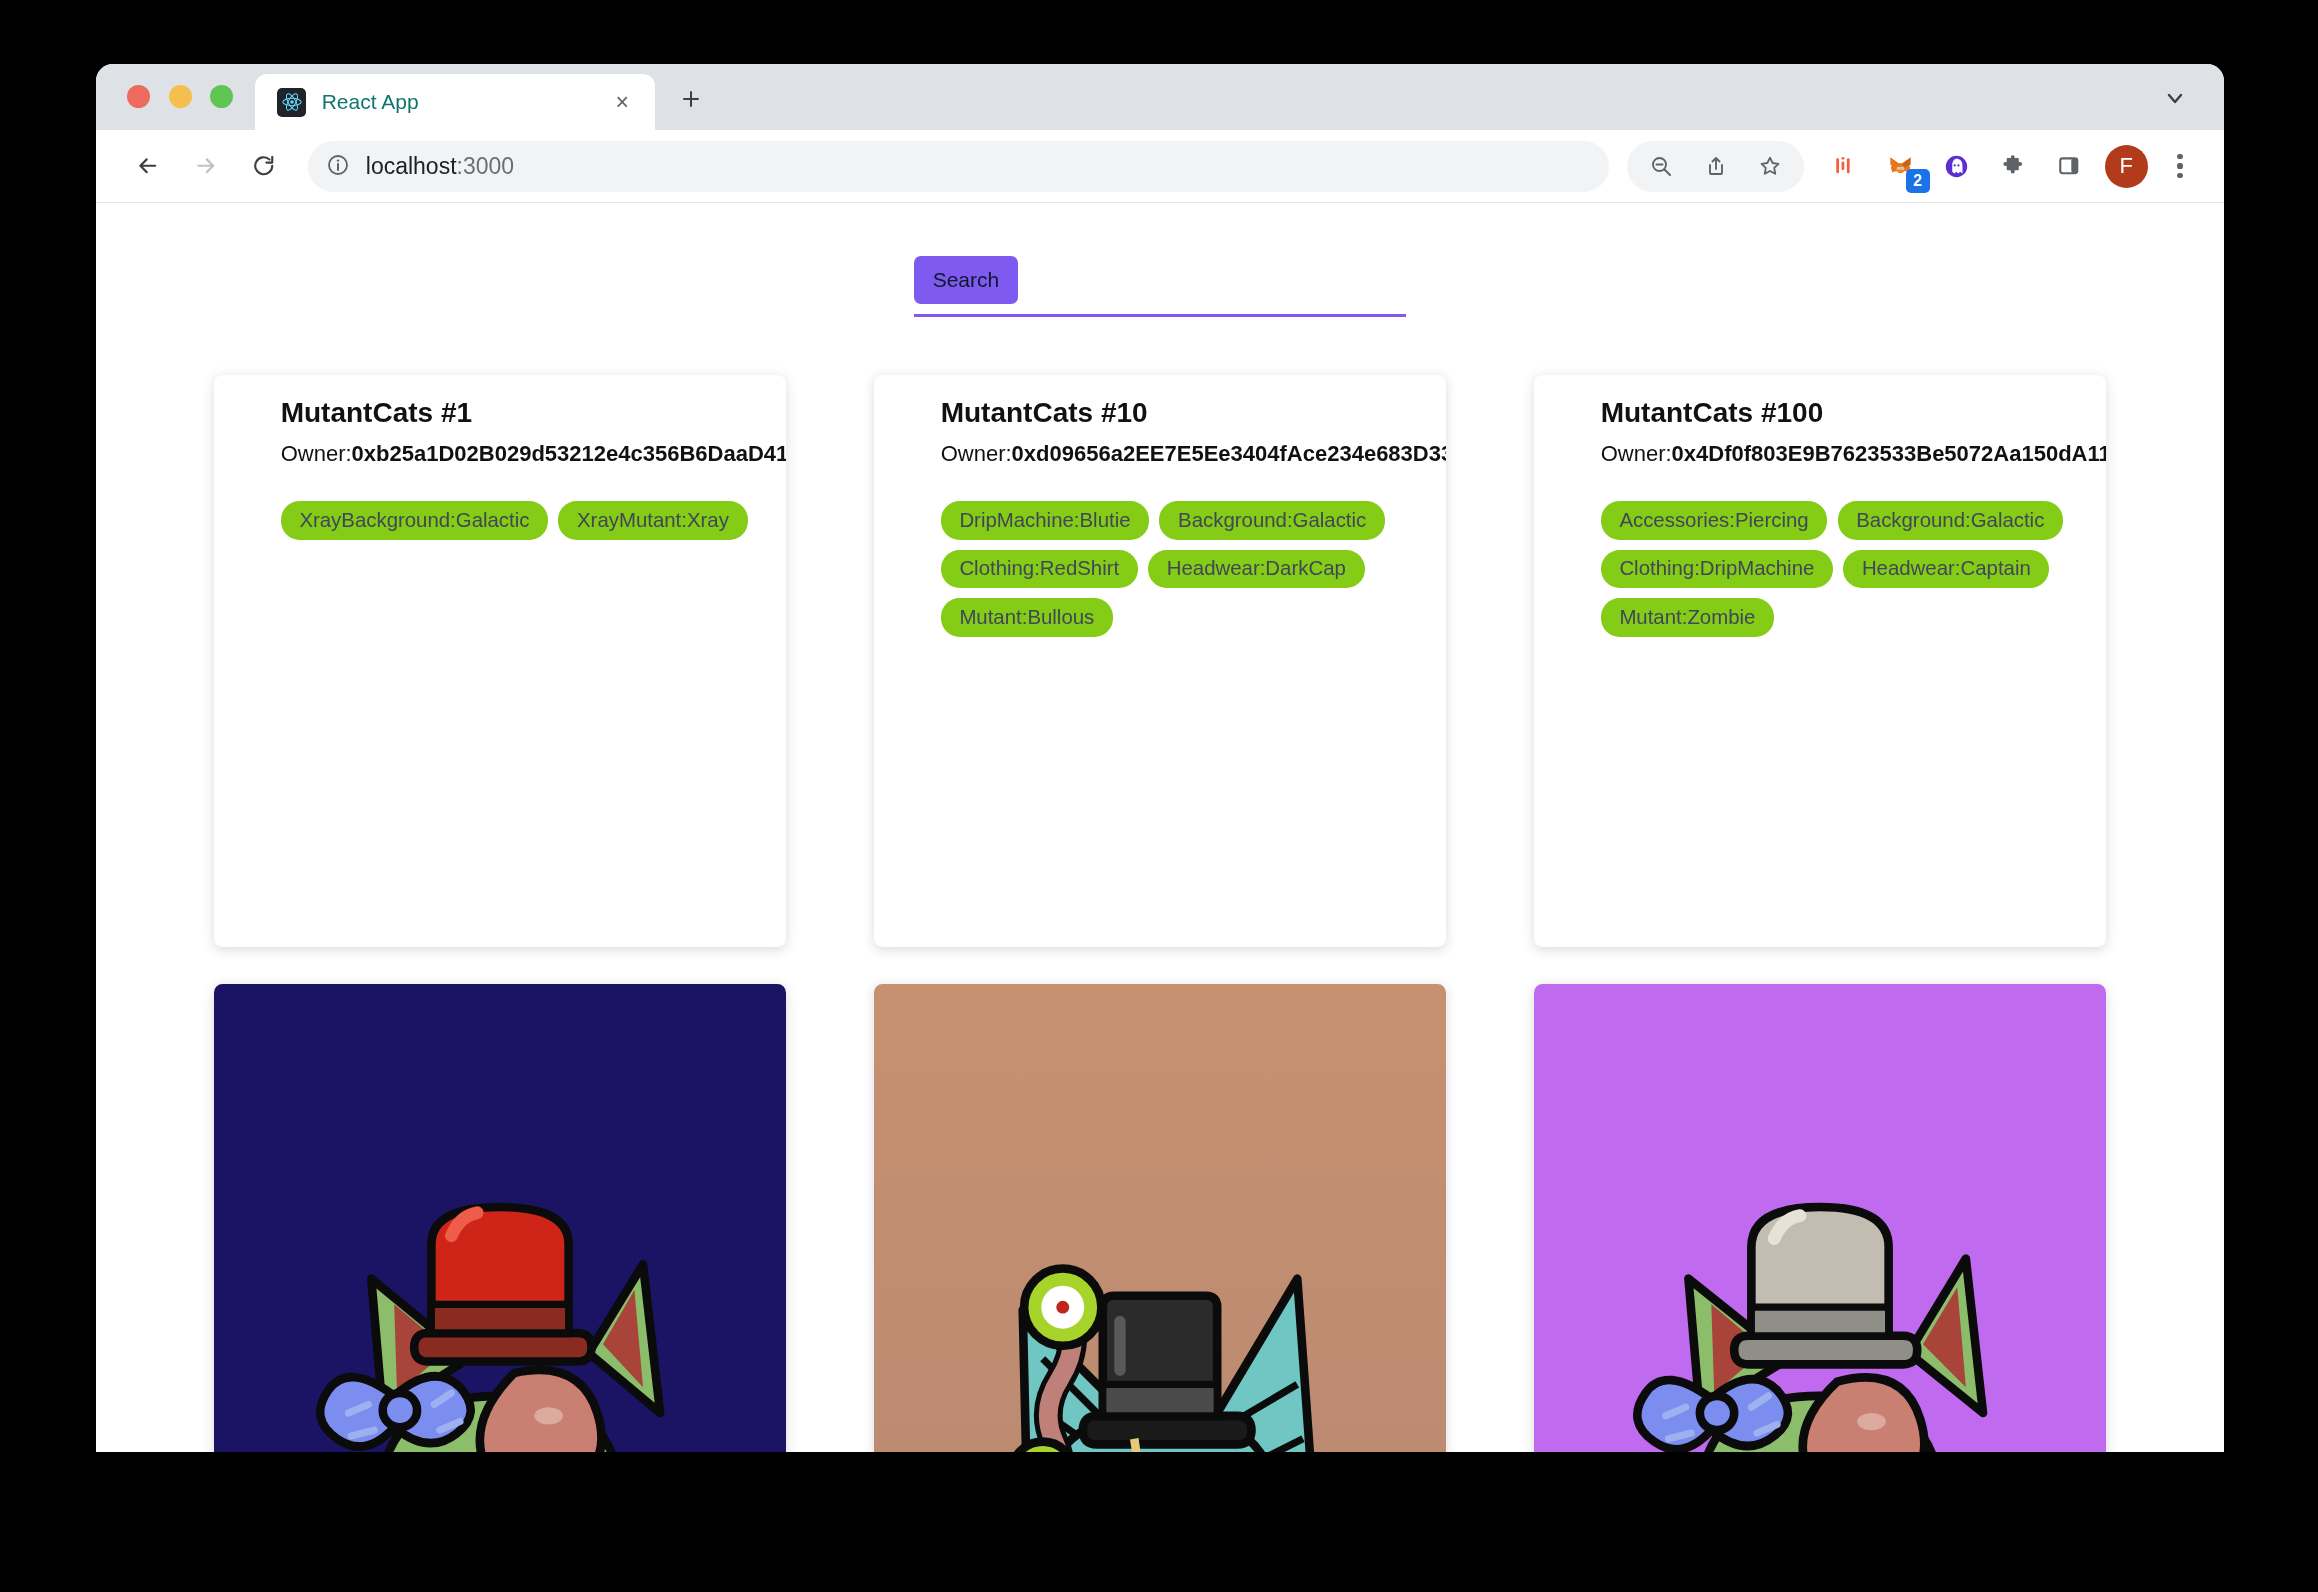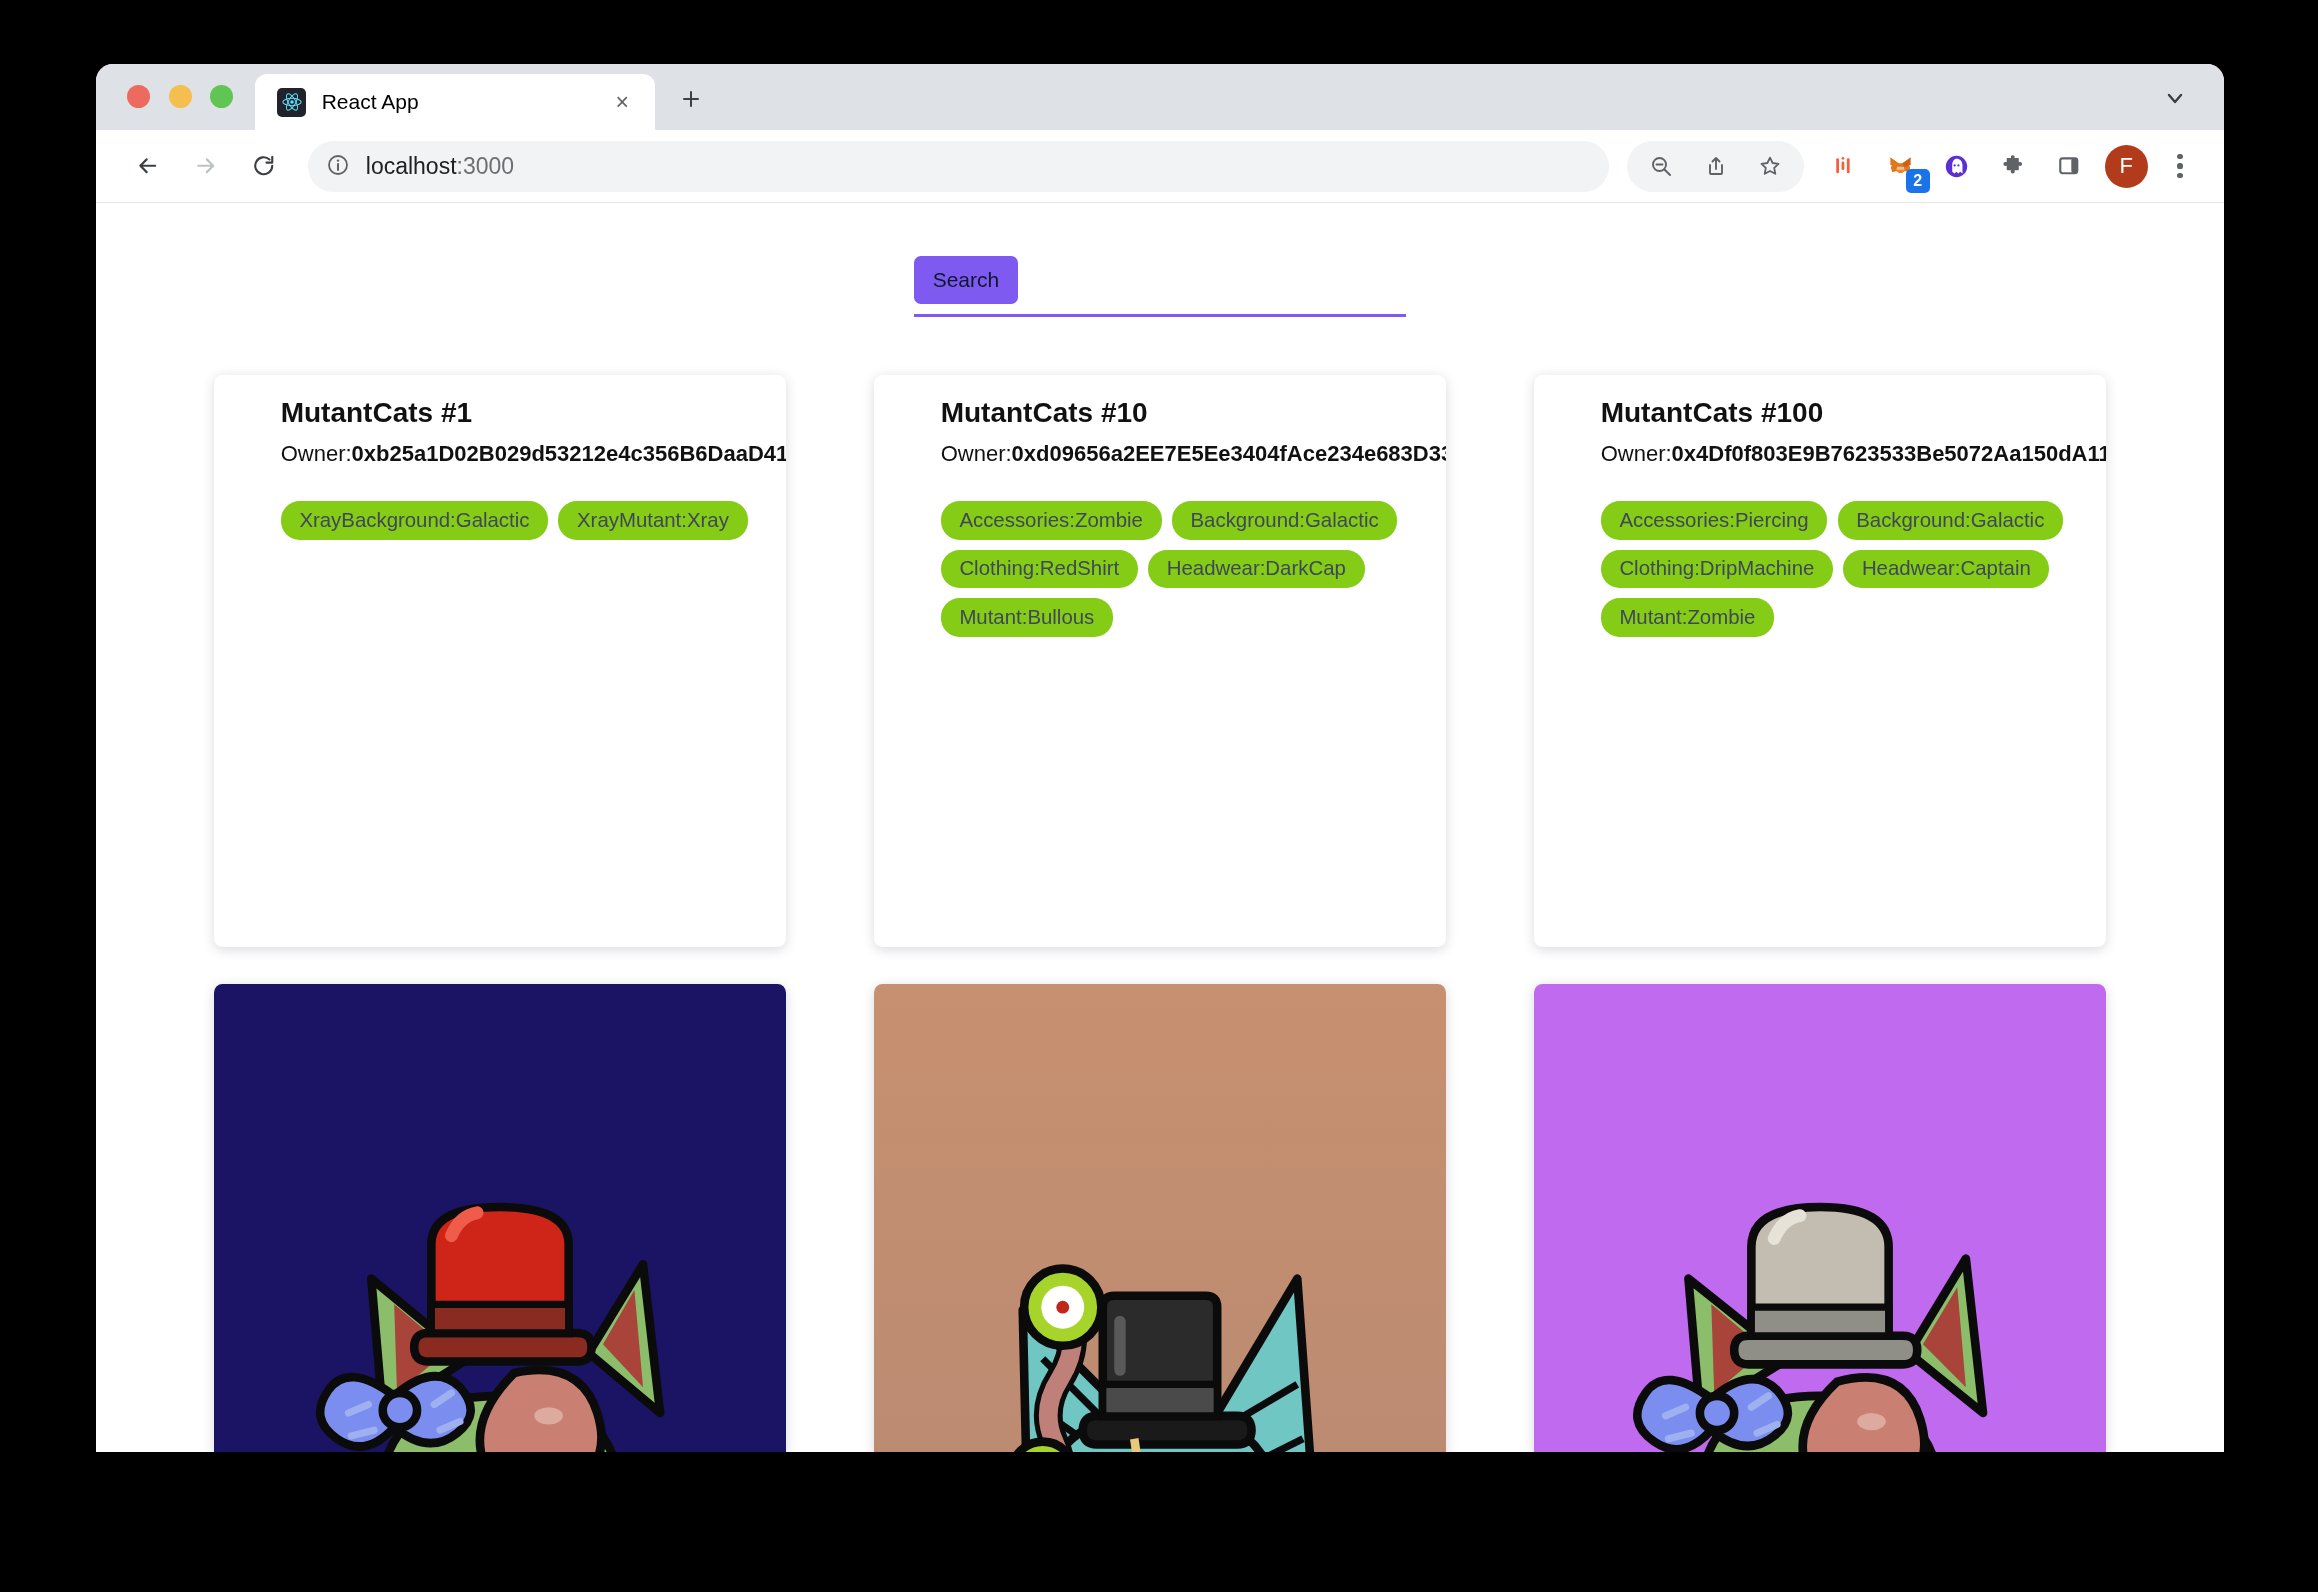--- a/index.html
+++ b/index.html
@@ -34,21 +34,21 @@
     border-radius: 12px 12px 0 0;
     display: flex; align-items: center;
     padding: 0 18.7px 0 22px; gap: 15.3px;
   }
   .tab-favicon {
     width: 29px; height: 29px; border-radius: 5.1px;
     background: #20232a; flex: none;
     display: flex; align-items: center; justify-content: center;
   }
   .tab-title {
-    font-size: 21px; color: #000000;
+    font-size: 21px; color: #0f766e;
     white-space: nowrap; overflow: hidden;
     text-overflow: ellipsis; flex: 1;
   }
   .tab-close {
     width: 29px; height: 29px; flex: none;
     display: flex; align-items: center; justify-content: center;
     color: #5f6368; font-size: 23px; line-height: 1;
   }
   .newtab {
     width: 48px; height: 48px; margin: 0 0 6.8px 12px;
@@ -524,21 +524,21 @@
                   <path d="M160 268 l10 -4"></path>
                   <path d="M276 176 l8 -7"></path>
               </g>
             </svg>
           </div>
         </div>
         <div class="card-body">
           <div class="card-title">MutantCats #10</div>
           <div class="card-owner"><span>Owner:</span><b>0xd09656a2EE7E5Ee3404fAce234e683D3337d</b></div>
           <div class="tags">
-            <span class="tag">Accessories:Zombie</span>
+            <span class="tag">DripMachine:Blutie</span>
             <span class="tag">Background:Galactic</span>
             <span class="tag">Clothing:RedShirt</span>
             <span class="tag">Headwear:DarkCap</span>
             <span class="tag">Mutant:Bullous</span>
           </div>
         </div>
       </div>
 
       <div class="card">
         <div class="card-img">

